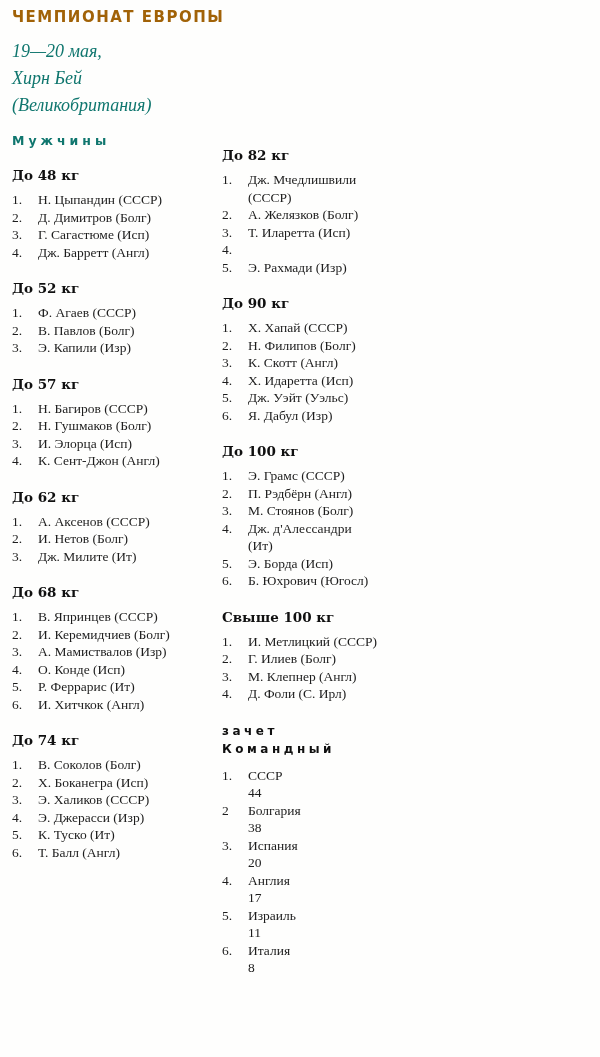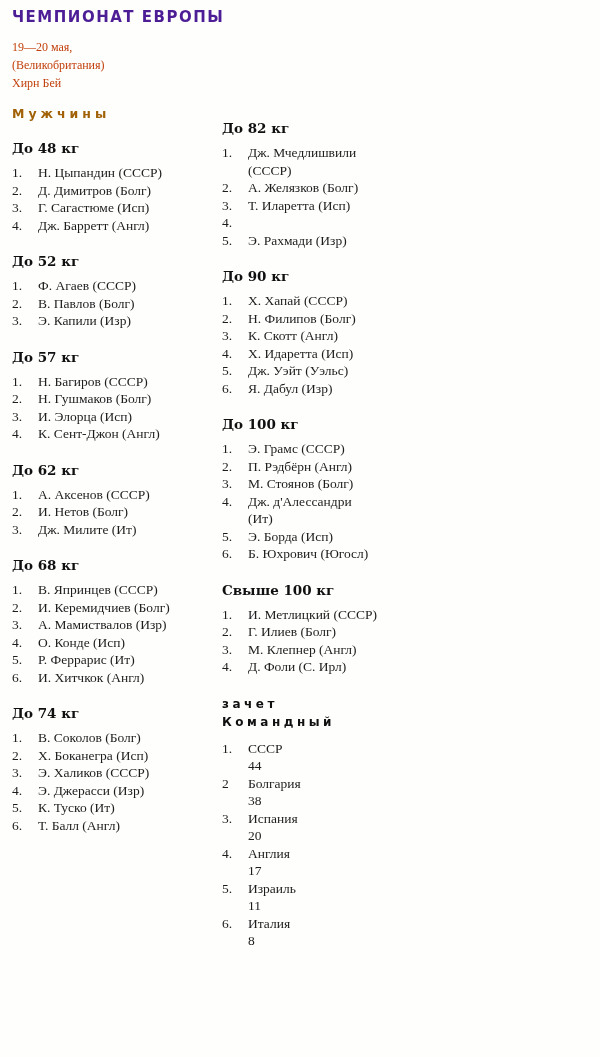--- a/index.html
+++ b/index.html
@@ -15,37 +15,38 @@
     width: 600px; height: 1057px;
     background: #fefefd;
     box-sizing: border-box;
     padding: 8px 0 0 12px;
   }
   .title {
     font-family: "DejaVu Sans", sans-serif;
     font-weight: bold;
     font-size: 15px;
     letter-spacing: 1.5px;
-    color: #4c1d95;
+    color: #a16207;
   }
   .dateblock {
     margin-top: 12px;
-    font-size: 12px;
+    font-style: italic;
+    font-size: 18px;
     line-height: 1.5;
-    color: #c2410c;
+    color: #0f766e;
   }
   .cols { display: flex; margin-top: 14px; }
   .col-left  { width: 210px; flex: none; }
   .col-right { width: 235px; flex: none; padding-top: 13px; }
   .gender {
     font-family: "DejaVu Sans", sans-serif;
     font-weight: bold;
     font-size: 12.5px;
     letter-spacing: 4px;
-    color: #a16207;
+    color: #0f766e;
   }
   .section { margin-top: 19px; }
   .col-left .section:first-of-type { }
   .col-right .section:first-of-type { margin-top: 1px; }
   .section-heading {
     font-family: "DejaVu Serif", serif;
     font-weight: bold;
     font-size: 13.5px;
     color: #101010;
     margin-bottom: 8px;
@@ -67,22 +68,22 @@
   .item .itemtext { flex: 1; }
 </style>
 </head>
 <body>
 
 <div class="page">
   <div class="title">ЧЕМПИОНАТ ЕВРОПЫ</div>
 
   <div class="dateblock">
     <div>19—20 мая,</div>
+    <div>Хирн Бей</div>
     <div>(Великобритания)</div>
-    <div>Хирн Бей</div>
   </div>
 
   <div class="cols">
     <div class="col-left">
       <div class="gender">Мужчины</div>
       <div id="col-left-sections">
           <div class="section">
             <div class="section-heading">
               <div>До 48 кг</div>
             </div>

